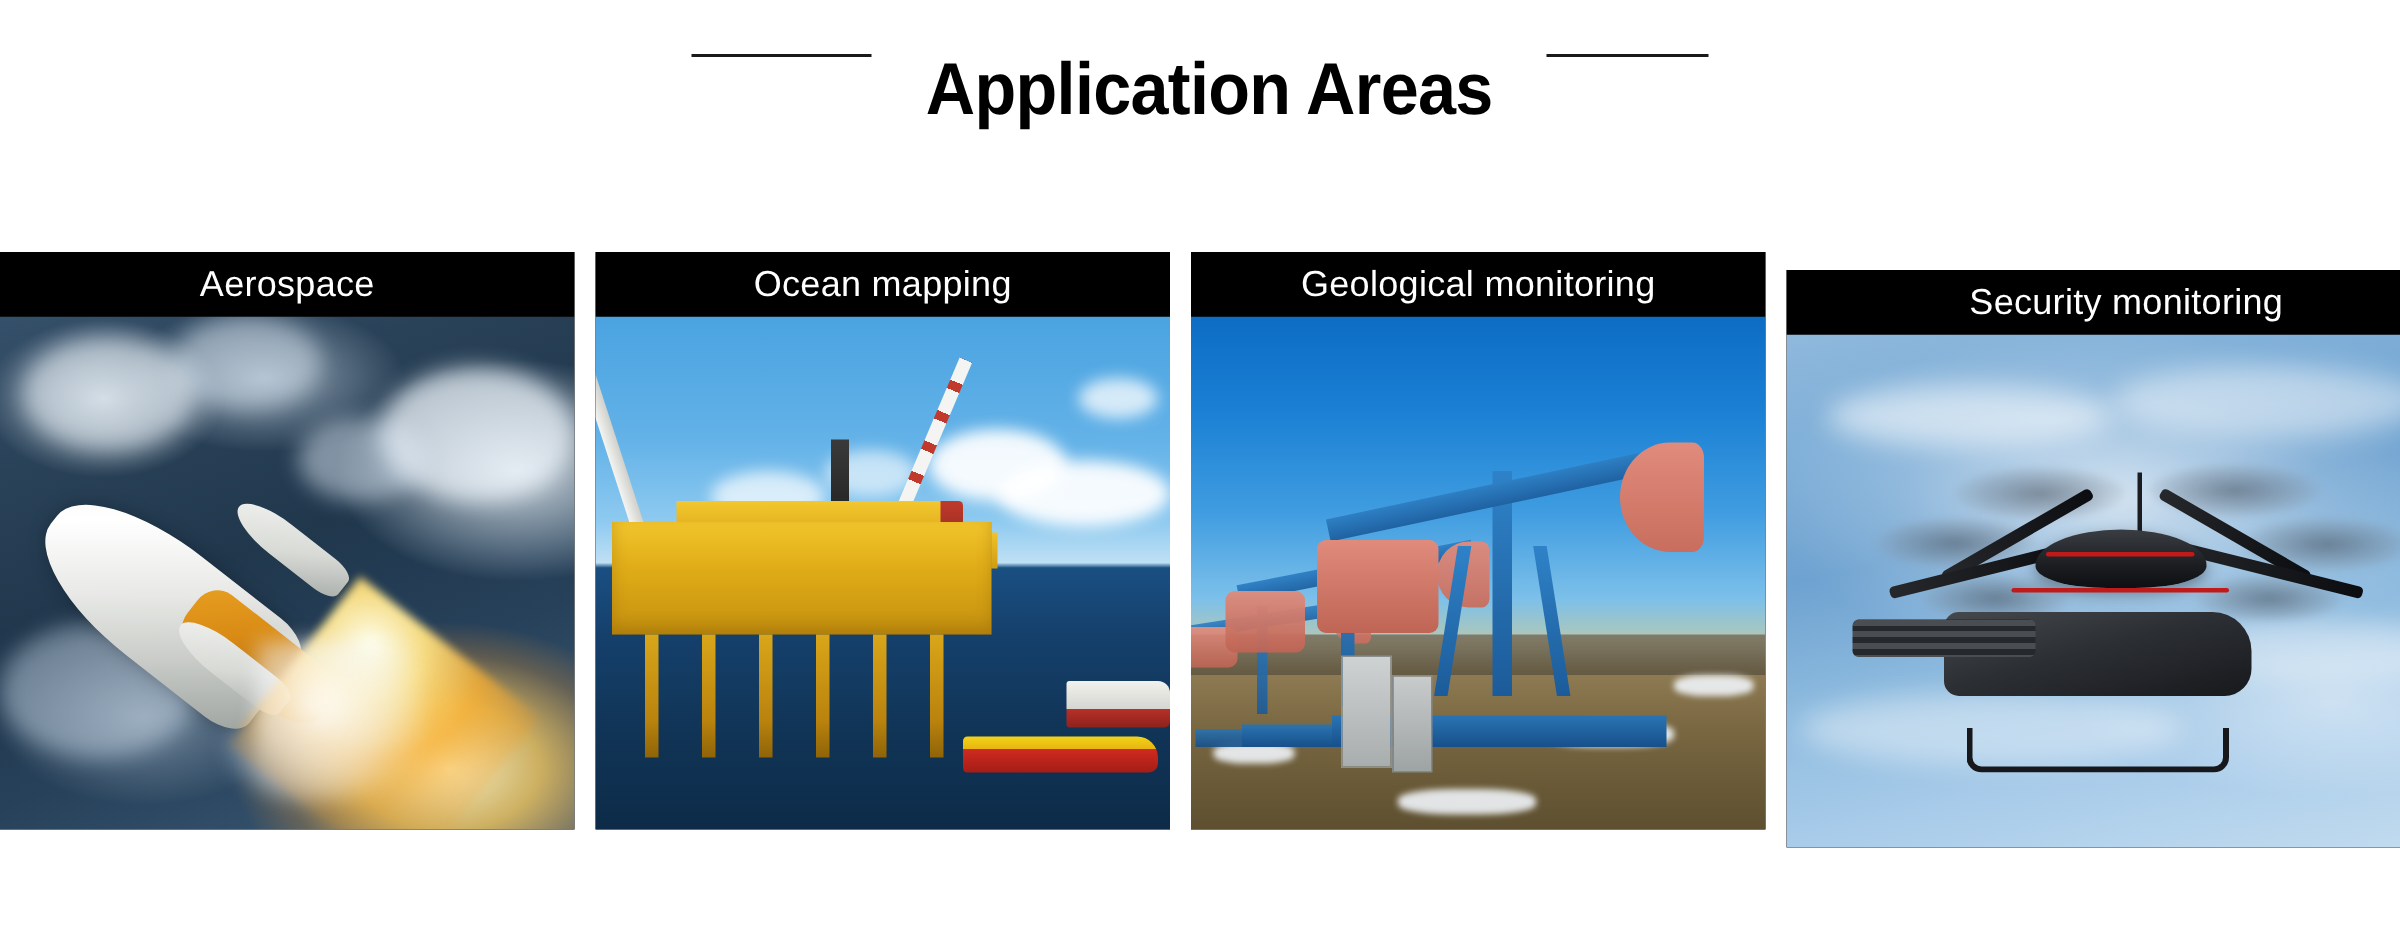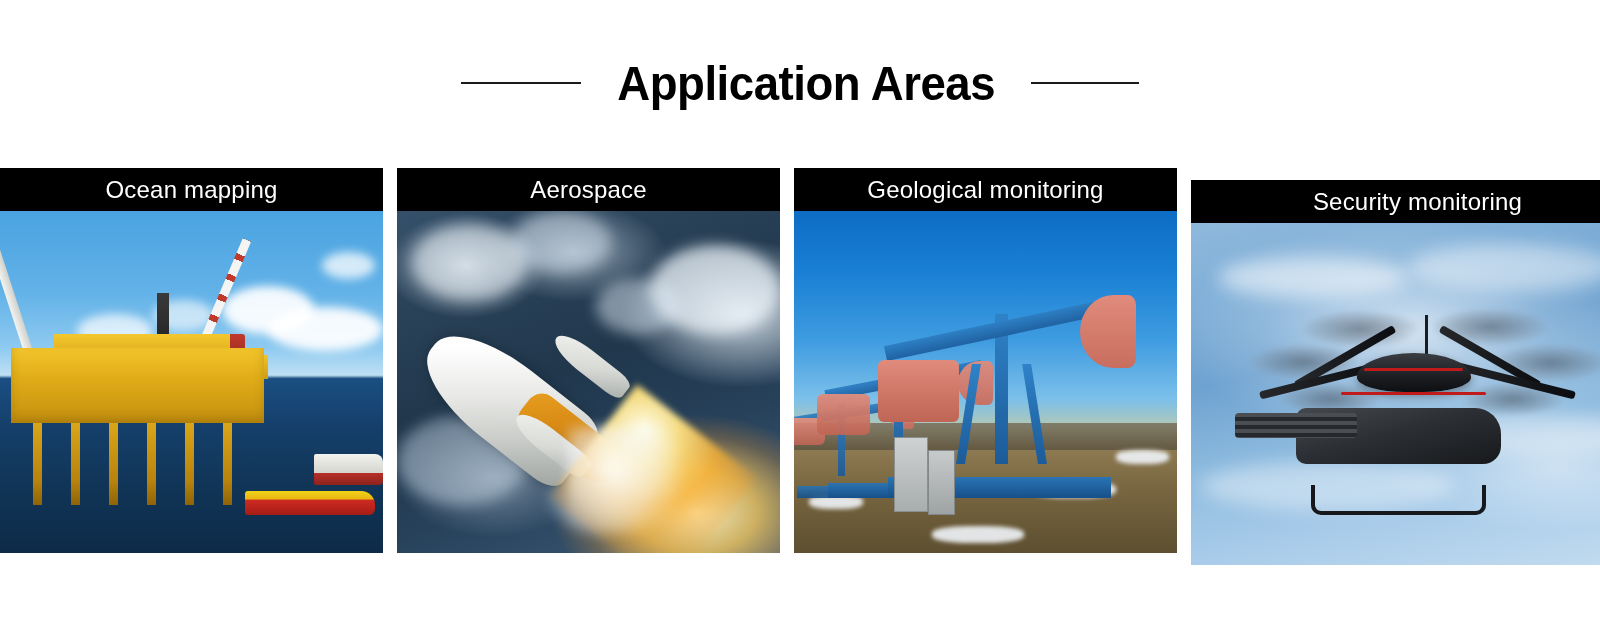--- a/index.html
+++ b/index.html
@@ -17,25 +17,25 @@
     position: relative;
     width: 1600px;
     height: 619px;
     background: #ffffff;
   }
 
   
   .heading-row {
     position: absolute;
     left: 0;
-    top: 48px;
+    top: 36px;
     width: 1600px;
     height: 70px;
     display: flex;
-    align-items: center;
+    align-items: flex-start;
     justify-content: center;
     gap: 22px;
   }
   .rule {
     display: block;
     width: 120px;
     height: 2px;
     background: #1a1a1a;
   }
   .rule.right { width: 108px; }
@@ -464,20 +464,42 @@
 
 <div class="page">
 
   <div class="heading-row">
     <span class="rule left"></span>
     <h1 class="page-title">Application Areas</h1>
     <span class="rule right"></span>
   </div>
 
   <div class="cards">
+
+    <div class="card first">
+      <div class="card-title-bar">
+        <span class="card-title">Aerospace</span>
+      </div>
+      <div class="card-photo photo-rocket">
+        <div class="cloud c1"></div>
+        <div class="cloud c2"></div>
+        <div class="cloud c3"></div>
+        <div class="cloud c4"></div>
+        <div class="cloud c5"></div>
+        <div class="cloud c6"></div>
+        <div class="rocket-body">
+          <div class="rk-stage"></div>
+          <div class="rk-core"></div>
+          <div class="rk-booster rk-b1"></div>
+          <div class="rk-booster rk-b2"></div>
+          <div class="rk-flame"></div>
+          <div class="rk-plume"></div>
+        </div>
+      </div>
+    </div>
 
     <div class="card">
       <div class="card-title-bar">
         <span class="card-title">Ocean mapping</span>
       </div>
       <div class="card-photo photo-ocean">
         <div class="o-cloud oc1"></div>
         <div class="o-cloud oc2"></div>
         <div class="o-cloud oc3"></div>
         <div class="o-cloud oc4"></div>
@@ -497,42 +519,20 @@
           <div class="leg" style="left:38%"></div>
           <div class="leg" style="left:54%"></div>
           <div class="leg" style="left:70%"></div>
           <div class="leg" style="left:86%"></div>
         </div>
         <div class="boat2"></div>
         <div class="boat"></div>
       </div>
     </div>
 
-    <div class="card first">
-      <div class="card-title-bar">
-        <span class="card-title">Aerospace</span>
-      </div>
-      <div class="card-photo photo-rocket">
-        <div class="cloud c1"></div>
-        <div class="cloud c2"></div>
-        <div class="cloud c3"></div>
-        <div class="cloud c4"></div>
-        <div class="cloud c5"></div>
-        <div class="cloud c6"></div>
-        <div class="rocket-body">
-          <div class="rk-stage"></div>
-          <div class="rk-core"></div>
-          <div class="rk-booster rk-b1"></div>
-          <div class="rk-booster rk-b2"></div>
-          <div class="rk-flame"></div>
-          <div class="rk-plume"></div>
-        </div>
-      </div>
-    </div>
-
     <div class="card">
       <div class="card-title-bar">
         <span class="card-title">Geological monitoring</span>
       </div>
       <div class="card-photo photo-geo">
         <div class="geo-horizon"></div>
         <div class="snow s1"></div>
         <div class="snow s2"></div>
         <div class="snow s3"></div>
         <div class="snow s4"></div>

